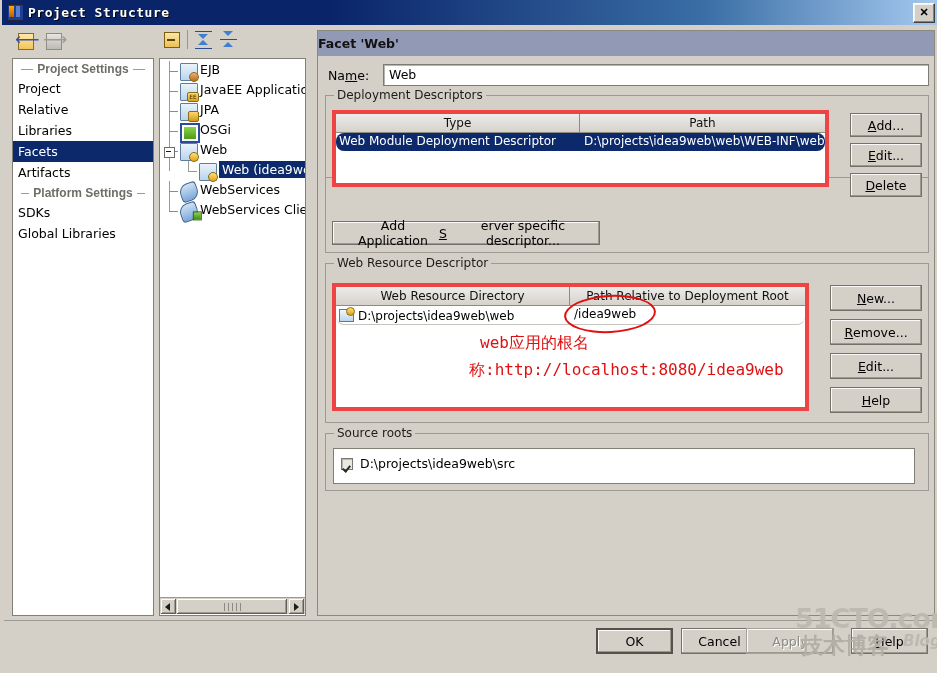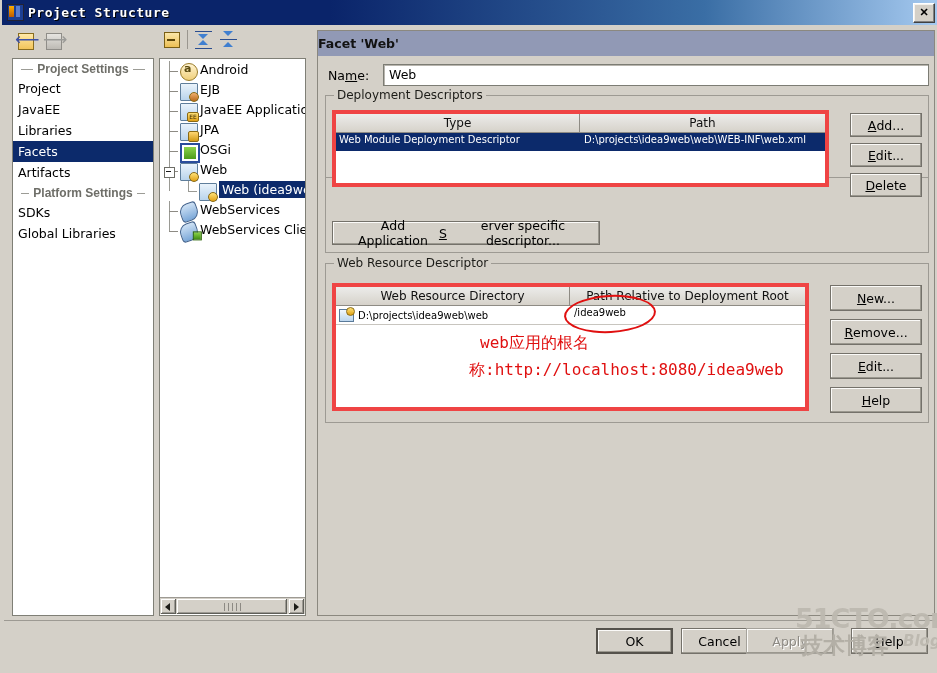--- a/index.html
+++ b/index.html
@@ -174,22 +174,22 @@
     font-family:"DejaVu Sans","Liberation Sans",sans-serif;
   }
   
   .tbl{position:absolute;background:#fff;border:4px solid #ef4444;box-sizing:border-box;overflow:hidden;}
   .thead{display:flex;height:19px;}
   .th{
     background:linear-gradient(#ececea,#d6d2ca);border-right:1px solid #8e8b84;border-bottom:1px solid #8e8b84;
     font-size:12px;text-align:center;line-height:18px;color:#111;box-sizing:border-box;
     font-family:"DejaVu Sans","Liberation Sans",sans-serif;
   }
-  .trow2{display:flex;height:18px;font-size:10px;color:#000;
-    font-family:"DejaVu Sans","Liberation Sans",sans-serif;}
+  .trow2{display:flex;height:18px;font-size:12px;color:#000;
+    font-family:"DejaVu Sans","Liberation Sans",sans-serif;border-radius:8px;}
   .trow2.sel{background:#0c2a6b;color:#fff;}
   .td{box-sizing:border-box;padding:1px 0 0 3px;overflow:hidden;white-space:nowrap;}
   .td.b{border-left:1px solid transparent;}
   .btn{
     position:absolute;background:#d4d0c8;border:1px solid #74716a;
     box-shadow:inset -1px -1px 0 #9b988f, inset 1px 1px 0 #fbfaf8;
     font-size:12.5px;color:#000;text-align:center;box-sizing:border-box;cursor:default;
     font-family:"DejaVu Sans","Liberation Sans",sans-serif;
     display:flex;align-items:center;justify-content:center;
   }
@@ -281,41 +281,35 @@
         <div class="ea-line" style="top:8px;"></div>
         <div class="ea-tri ea-up" style="top:11px;"></div>
       </div>
     </div>
 
     <div id="sidebar" class="whitebox">
       <div class="side-group">
         <span>Project Settings</span>
       </div>
       <div class="side-item">Project</div>
-      <div class="side-item">JavaEE</div>
+      <div class="side-item">Relative</div>
       <div class="side-item">Libraries</div>
       <div class="side-item sel">Facets</div>
       <div class="side-item">Artifacts</div>
       <div class="side-group">
         <span>Platform Settings</span>
       </div>
       <div class="side-item">SDKs</div>
       <div class="side-item">Global Libraries</div>
     </div>
 
     <div id="treepanel" class="whitebox">
       <div id="treescroll">
         <div id="tree">
 
-          <div class="trow">
-            <div class="tl"></div>
-              <div class="th"></div>
-            <div class="ticon ic-android"></div>
-            <div class="tlabel">Android</div>
-          </div>
 
           <div class="trow">
             <div class="tl"></div>
               <div class="th"></div>
             <div class="ticon ic-doc ic-ejb"></div>
             <div class="tlabel">EJB</div>
           </div>
 
           <div class="trow">
             <div class="tl"></div>
@@ -438,20 +432,27 @@
             <div class="td b" style="width:239px;">/idea9web</div>
           </div>
         </div>
 
         <div class="btn" style="left:504px;top:21px;width:92px;height:26px;"><u>N</u>ew...</div>
         <div class="btn" style="left:504px;top:55px;width:92px;height:26px;"><u>R</u>emove...</div>
         <div class="btn" style="left:504px;top:89px;width:92px;height:26px;"><u>E</u>dit...</div>
         <div class="btn" style="left:504px;top:123px;width:92px;height:26px;"><u>H</u>elp</div>
       </div>
 
+      <div class="groupbox" style="left:7px;top:402px;width:604px;height:58px;">
+        <div class="gb-title">Source roots</div>
+        <div id="src-list">
+          <div id="src-check"></div>
+          <div id="src-text">D:\projects\idea9web\src</div>
+        </div>
+      </div>
 
     </div>
 
     <div id="red-ellipse"></div>
     <div class="red-note" style="left:478px;top:333px;">web应用的根名</div>
     <div class="red-note" style="left:467px;top:360px;">称:http://localhost:8080/idea9web</div>
 
     <div id="bottom-sep"></div>
     <div id="btnbar">
       <div class="bigbtn default" style="left:594px;width:77px;">OK</div>

